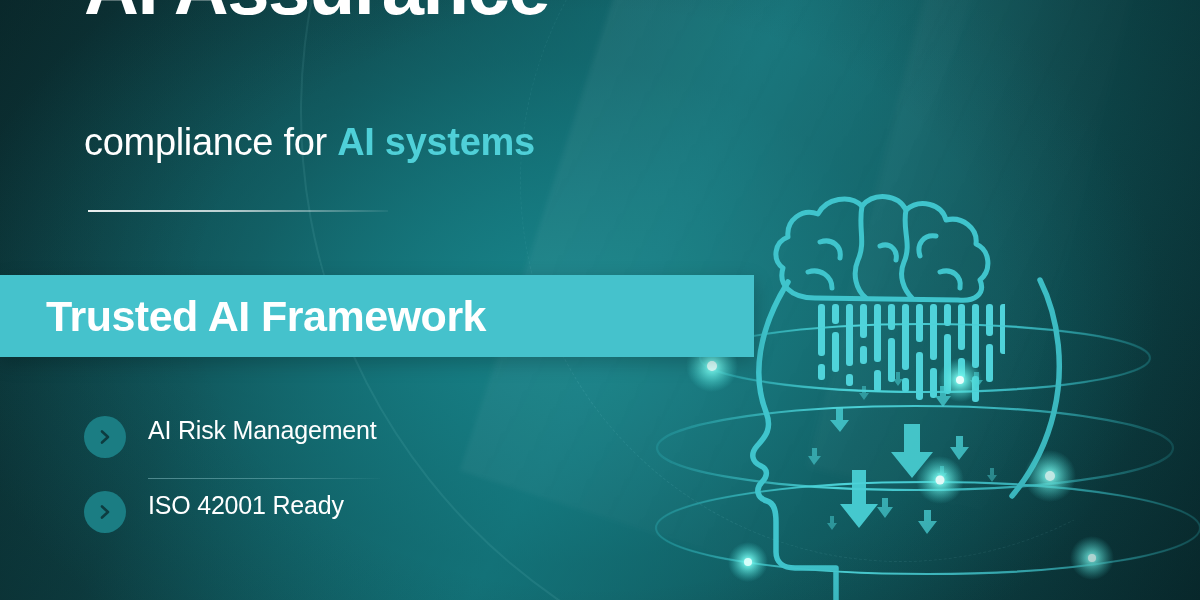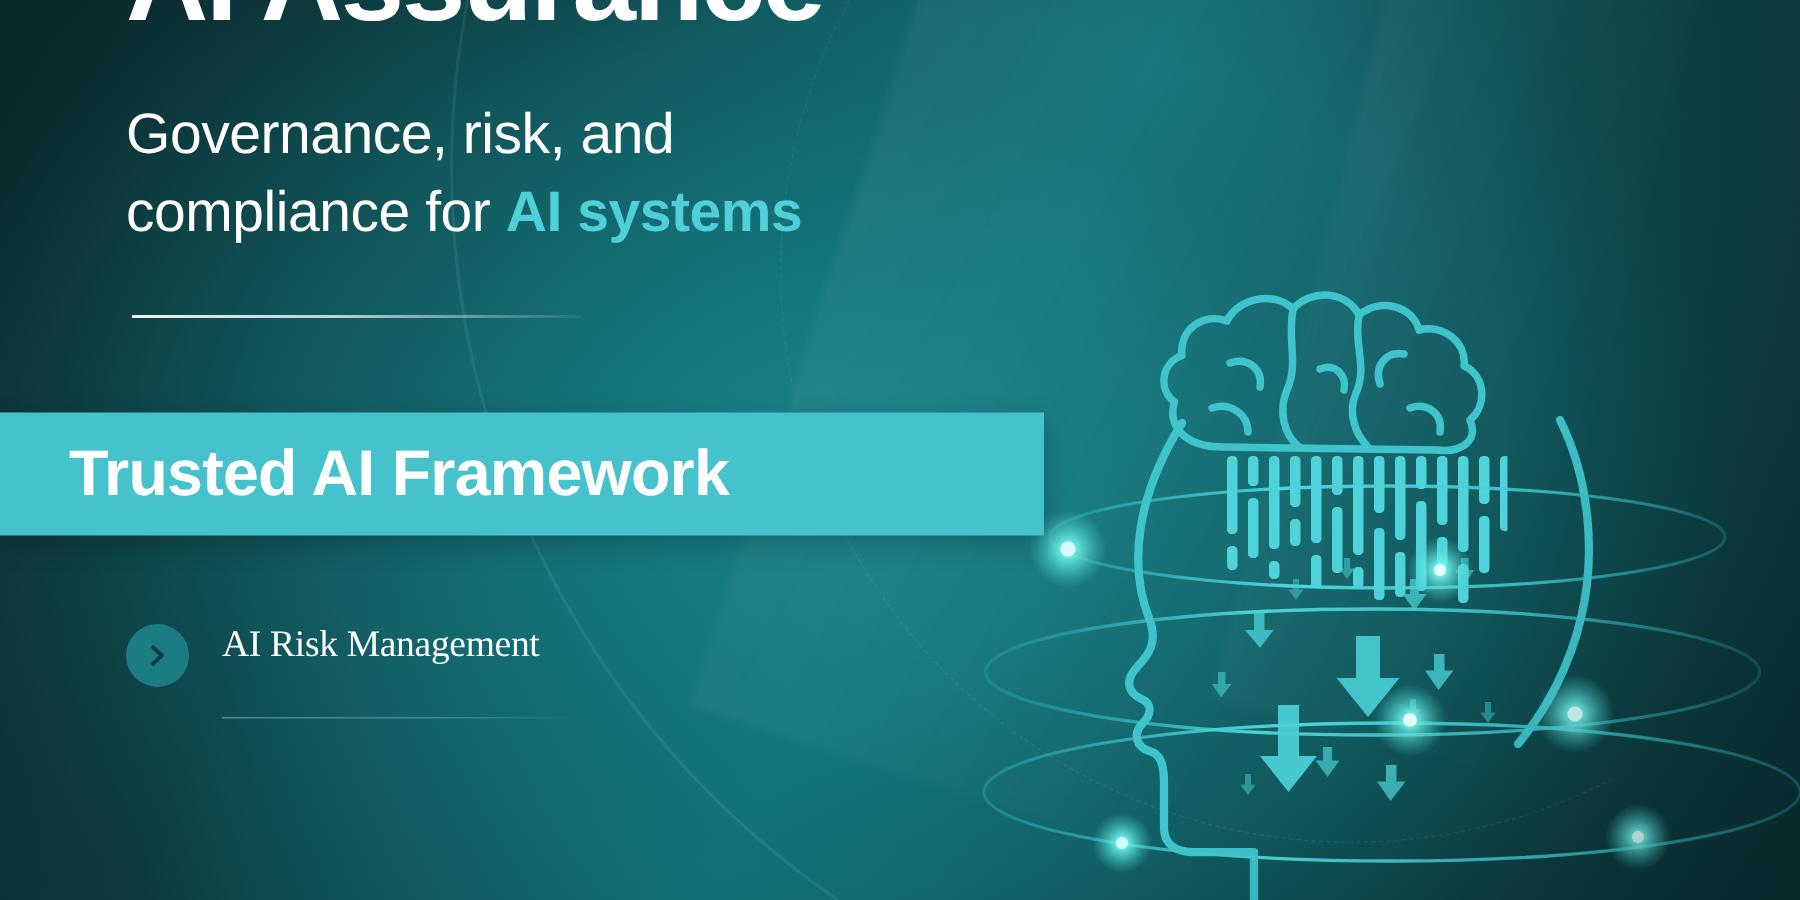--- a/index.html
+++ b/index.html
@@ -78,21 +78,21 @@
     color:#4fd0d8;font-weight:700;
   }
 
   .rule{
     position:absolute;left:4px;top:210px;width:300px;height:2px;
     background:linear-gradient(90deg, rgba(255,255,255,0.92) 0%, rgba(255,255,255,0.72) 45%, rgba(255,255,255,0.05) 100%);
   }
 
   
   .badge{
-    position:absolute;left:0;top:275px;width:696px;height:82px;
+    position:absolute;left:0;top:275px;width:754px;height:82px;
     background:#45c2cc;
     box-shadow:0 6px 18px rgba(0,0,0,0.22);
     display:flex;align-items:center;
   }
   .badge-text{
     margin:0 0 0 46px;
     font-size:43px;line-height:43px;font-weight:700;color:#ffffff;
     letter-spacing:-0.5px;
   }
 
@@ -102,21 +102,21 @@
     display:flex;align-items:flex-start;gap:22px;height:74px;
   }
   .chev{
     flex:0 0 auto;width:42px;height:42px;border-radius:50%;
     background:#1b7d83;margin-top:12px;
     display:flex;align-items:center;justify-content:center;
   }
   .chev svg{display:block;}
   .feature-label{
     font-size:25px;line-height:32px;font-weight:400;color:#ffffff;
-    padding-top:10px;letter-spacing:-0.2px;font-family:Liberation Serif, serif;
+    padding-top:10px;letter-spacing:-0.2px;
   }
   .feat-divider{
     margin-left:64px;width:232px;height:1px;
     background:linear-gradient(90deg, rgba(180,235,240,0.38) 0%, rgba(180,235,240,0.30) 60%, rgba(180,235,240,0.02) 100%);
   }
 
   
   .illustration{
     position:absolute;right:0;bottom:0;width:560px;height:420px;
   }
@@ -267,21 +267,21 @@
       </g>
     </svg>
   </div>
 
   <div class="vignette"></div>
 
   <div class="copy">
     <h1 class="headline">AI Assurance</h1>
 
     <p class="subhead">
-      <span>Governance, risk, and</span><br>
+      <br>
       <span>compliance for </span><span class="accent">AI systems</span>
     </p>
 
     <div class="rule"></div>
   </div>
 
   <div class="badge">
     <span class="badge-text">Trusted AI Framework</span>
   </div>
 
@@ -291,16 +291,24 @@
       <span class="chev">
         <svg width="16" height="16" viewBox="0 0 16 16" fill="none" stroke="#0d3c40" stroke-width="2.6" stroke-linecap="round" stroke-linejoin="round">
           <polyline points="5,2.5 11,8 5,13.5"></polyline>
         </svg>
       </span>
       <span class="feature-label">AI Risk Management</span>
     </div>
 
     <div class="feat-divider"></div>
 
+    <div class="feature">
+      <span class="chev">
+        <svg width="16" height="16" viewBox="0 0 16 16" fill="none" stroke="#0d3c40" stroke-width="2.6" stroke-linecap="round" stroke-linejoin="round">
+          <polyline points="5,2.5 11,8 5,13.5"></polyline>
+        </svg>
+      </span>
+      <span class="feature-label">ISO 42001 Ready</span>
+    </div>
 
   </div>
 
 </div>
 
 </body></html>

